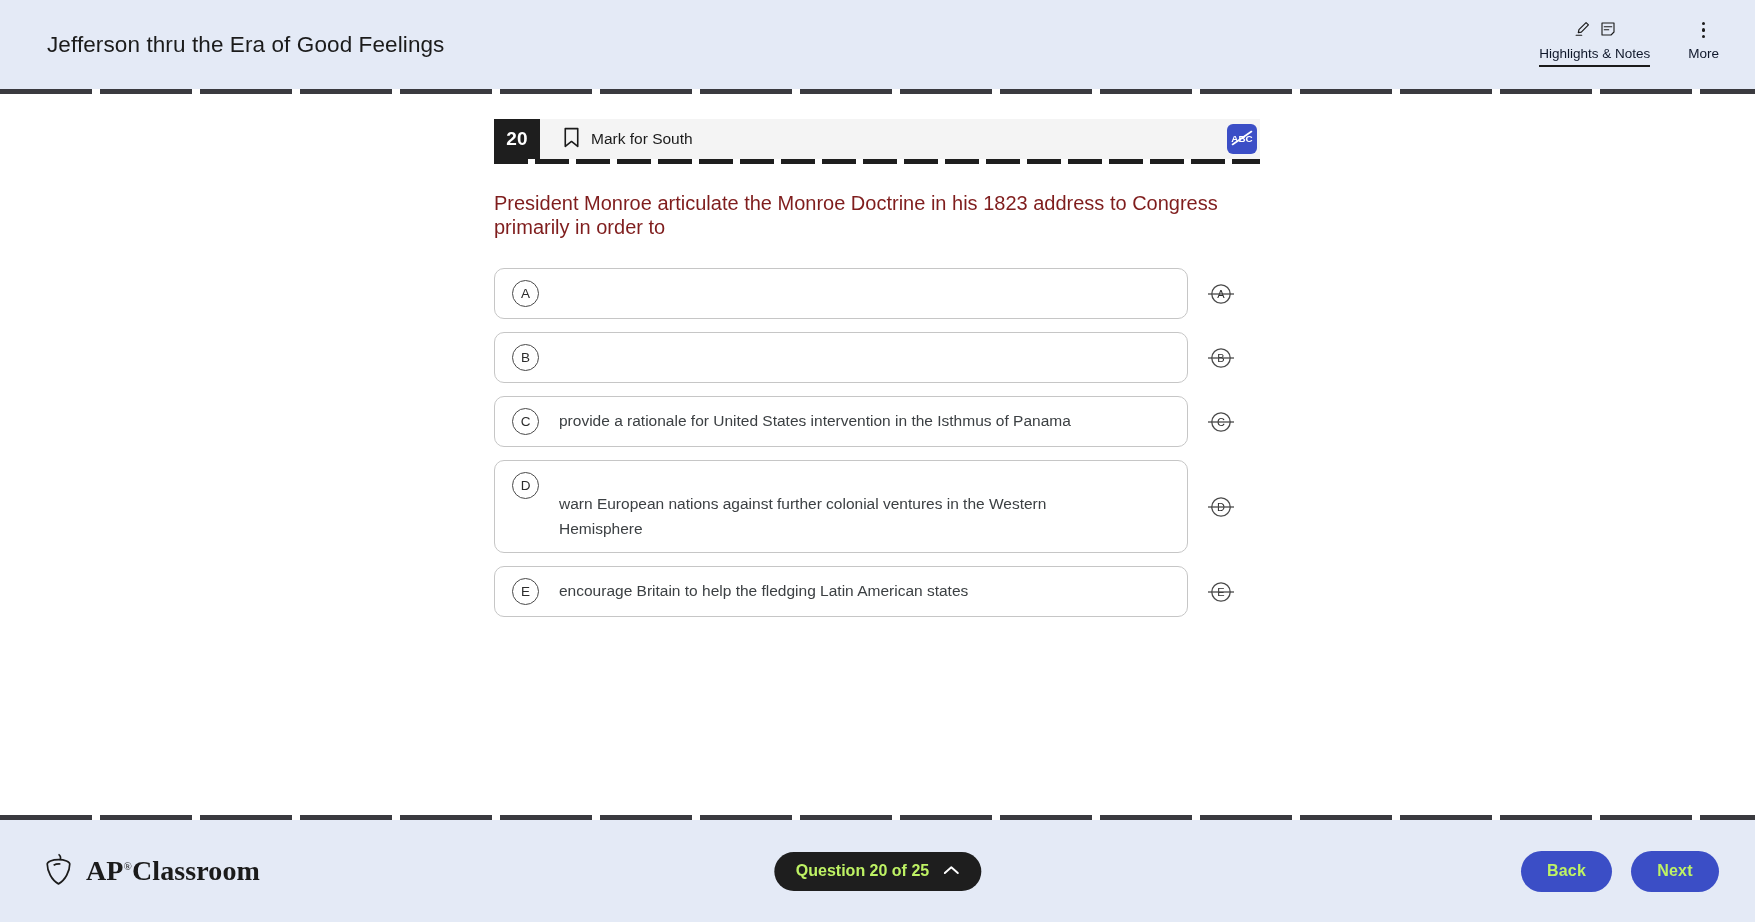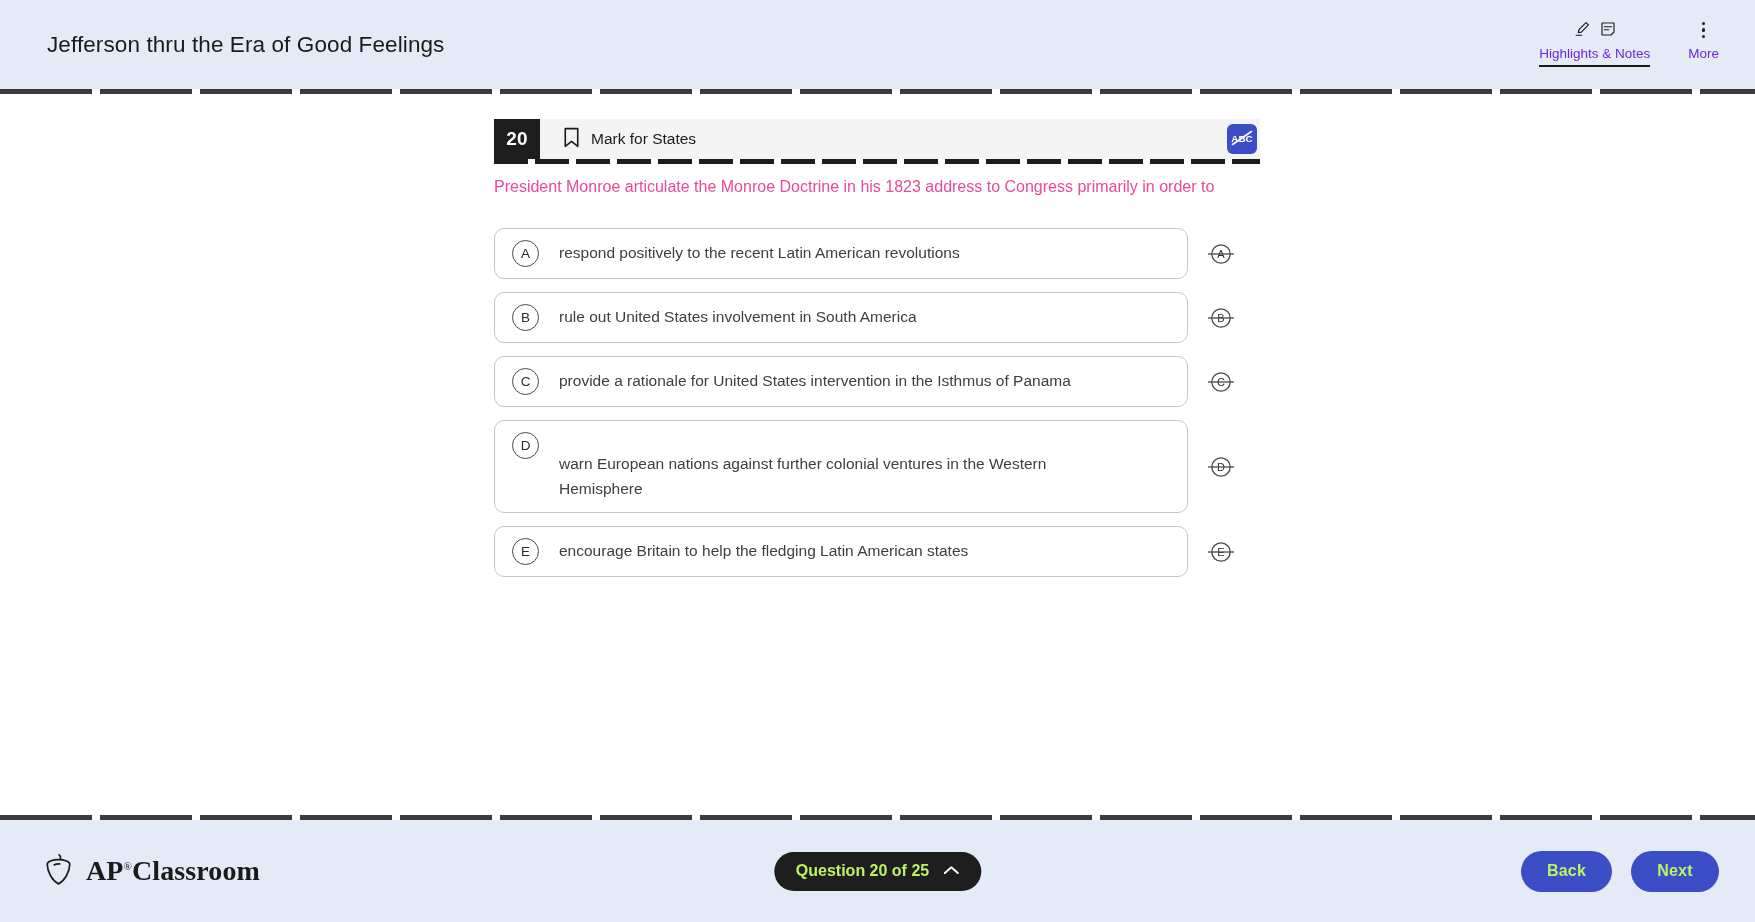--- a/index.html
+++ b/index.html
@@ -63,21 +63,21 @@
     display: flex;
     align-items: center;
     justify-content: center;
     gap: 7px;
     height: 24px;
     margin-bottom: 3px;
   }
 
   .tool-label {
     font-size: 13.5px;
-    color: #6d28d9;
+    color: #0f172a;
     white-space: nowrap;
     line-height: 18px;
   }
 
   .tool-underline {
     border-bottom: 2px solid #1b1b1b;
     padding-bottom: 2px;
   }
 
   .dots-vert {
@@ -186,24 +186,24 @@
     bottom: -5px;
     height: 5px;
     background-image: repeating-linear-gradient(
       to right,
       #1e1e1e 0px, #1e1e1e 34px,
       #ffffff 34px, #ffffff 41px
     );
   }
 
   .q-stem {
-    font-size: 16px;
-    color: #ec4899;
+    font-size: 20px;
+    color: #7f1d1d;
     line-height: 24px;
-    margin-top: 16px;
+    margin-top: 32px;
     padding-left: 0;
   }
 
   
   .choices {
     margin-top: 29px;
     display: flex;
     flex-direction: column;
     gap: 13px;
   }
@@ -384,21 +384,21 @@
 
       <div class="q-bar">
         <div class="q-number">20</div>
 
         <button class="mark-review">
           <span>
             <svg width="17" height="21" viewBox="0 0 18 22" fill="none" stroke="#1b1b1b" stroke-width="1.7" stroke-linejoin="round">
               <path d="M2.4 1.6h13.2v18.8L9 15.2l-6.6 5.2z"></path>
             </svg>
           </span>
-          <span class="mark-review-label">Mark for States</span>
+          <span class="mark-review-label">Mark for South</span>
         </button>
 
         <div class="q-bar-spacer"></div>
 
         <button class="abc-tool">
           <span>
             <svg width="24" height="20" viewBox="0 0 28 22">
               <text x="14" y="16" text-anchor="middle" fill="#ffffff" font-size="11.5" font-weight="700" font-family="Liberation Sans, sans-serif">ABC</text>
               <line x1="3" y1="18.5" x2="25" y2="3.5" stroke="#ffffff" stroke-width="2" stroke-linecap="round"></line>
             </svg>
@@ -408,35 +408,33 @@
         <div class="q-bar-underline"></div>
       </div>
 
       <div class="q-stem">President Monroe articulate the Monroe Doctrine in his 1823 address to Congress primarily in order to</div>
 
       <div class="choices">
 
         <div class="choice-row">
           <div class="choice">
             <span class="choice-letter">A</span>
-            <span class="choice-text">respond positively to the recent Latin American revolutions</span>
           </div>
           <button class="elim-btn">
             <svg width="30" height="28" viewBox="0 0 30 28">
               <circle cx="15" cy="14" r="9.2" fill="none" stroke="#4a4a4a" stroke-width="1.3"></circle>
               <text x="15" y="18" text-anchor="middle" fill="#2c2c2c" font-size="11" font-family="Liberation Sans, sans-serif">A</text>
               <line x1="2" y1="14" x2="28" y2="14" stroke="#4a4a4a" stroke-width="1.3"></line>
             </svg>
           </button>
         </div>
 
         <div class="choice-row">
           <div class="choice">
             <span class="choice-letter">B</span>
-            <span class="choice-text">rule out United States involvement in South America</span>
           </div>
           <button class="elim-btn">
             <svg width="30" height="28" viewBox="0 0 30 28">
               <circle cx="15" cy="14" r="9.2" fill="none" stroke="#4a4a4a" stroke-width="1.3"></circle>
               <text x="15" y="18" text-anchor="middle" fill="#2c2c2c" font-size="11" font-family="Liberation Sans, sans-serif">B</text>
               <line x1="2" y1="14" x2="28" y2="14" stroke="#4a4a4a" stroke-width="1.3"></line>
             </svg>
           </button>
         </div>
 

